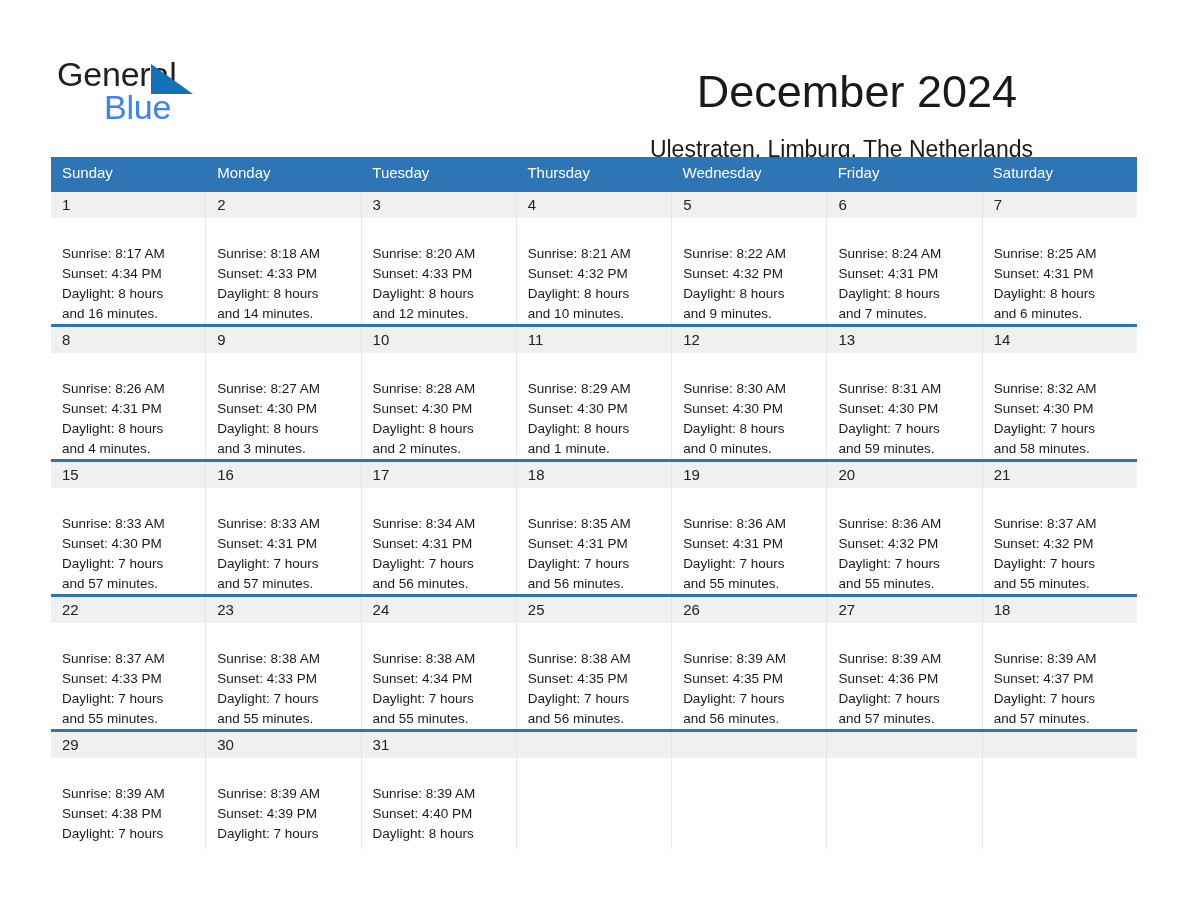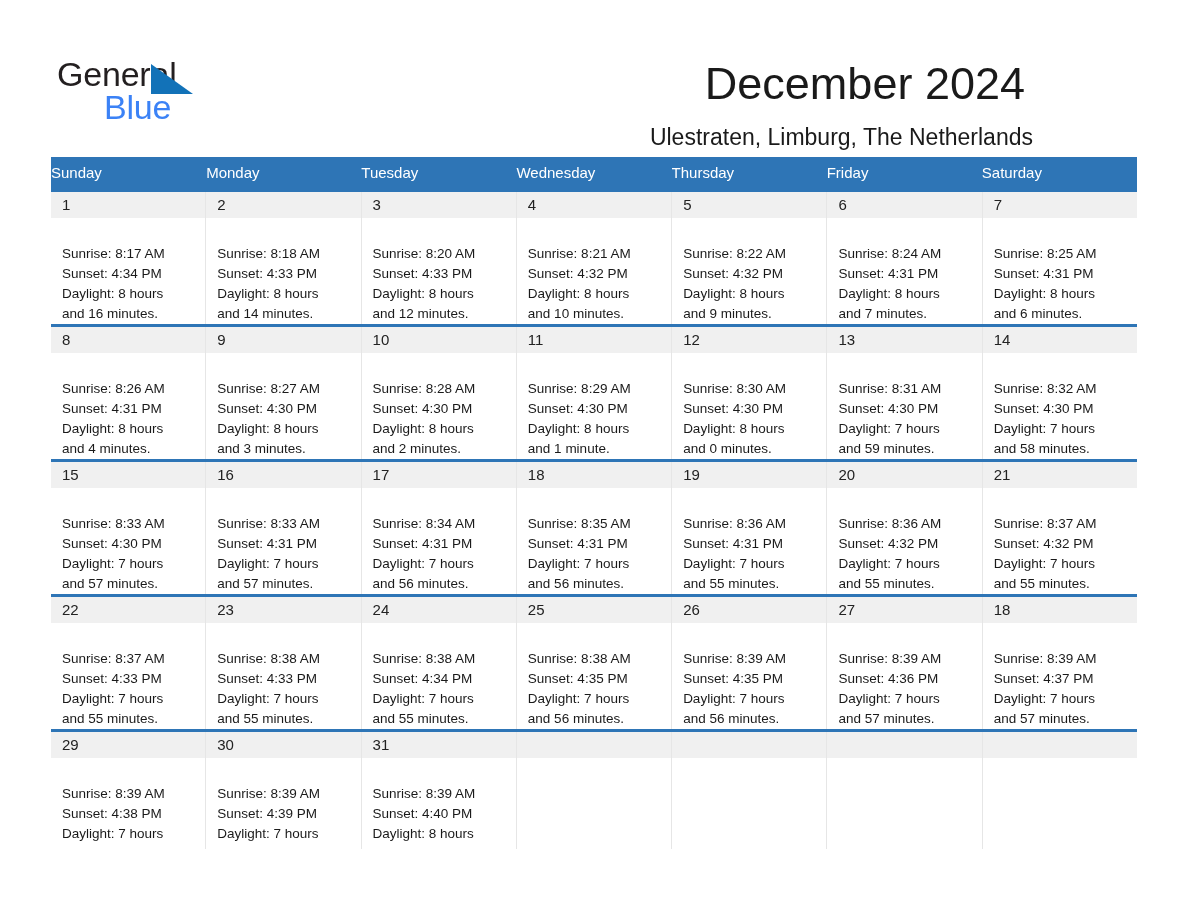--- a/index.html
+++ b/index.html
@@ -67,21 +67,21 @@
     position: absolute;
     right: 51px;
     top: 50px;
     text-align: right;
   }
   .month-title {
     font-size: 45px;
     line-height: 52px;
     color: #1a1a1a;
     font-weight: normal;
-    margin: 8px;
+    margin: 16px;
     white-space: nowrap;
   }
   .location-title {
     font-size: 23px;
     line-height: 30px;
     color: #1a1a1a;
     margin: 12px 0 0 0;
     font-weight: normal;
     white-space: nowrap;
   }
@@ -98,20 +98,21 @@
     display: flex;
     width: 1086px;
     height: 32px;
     background: #2e75b6;
   }
   .dow-cell {
     flex: 1 1 0;
     color: #ffffff;
     font-size: 15px;
     line-height: 32px;
+    padding-left: 11px;
     white-space: nowrap;
     overflow: hidden;
   }
 
   .week-row {
     display: flex;
     width: 1086px;
     height: 135px;
     border-top: 3px solid #2e75b6;
     background: #ffffff;
@@ -170,22 +171,22 @@
     </div>
 
   </div>
 
   <div class="calendar">
 
     <div class="dow-row">
       <div class="dow-cell">Sunday</div>
       <div class="dow-cell">Monday</div>
       <div class="dow-cell">Tuesday</div>
+      <div class="dow-cell">Thursday</div>
       <div class="dow-cell">Wednesday</div>
-      <div class="dow-cell">Thursday</div>
       <div class="dow-cell">Friday</div>
       <div class="dow-cell">Saturday</div>
     </div>
 
     <div class="week-row">
       <div class="day-cell">
           <div class="daynum-band">
             <span class="daynum">1</span>
           </div>
           <div class="day-info">

